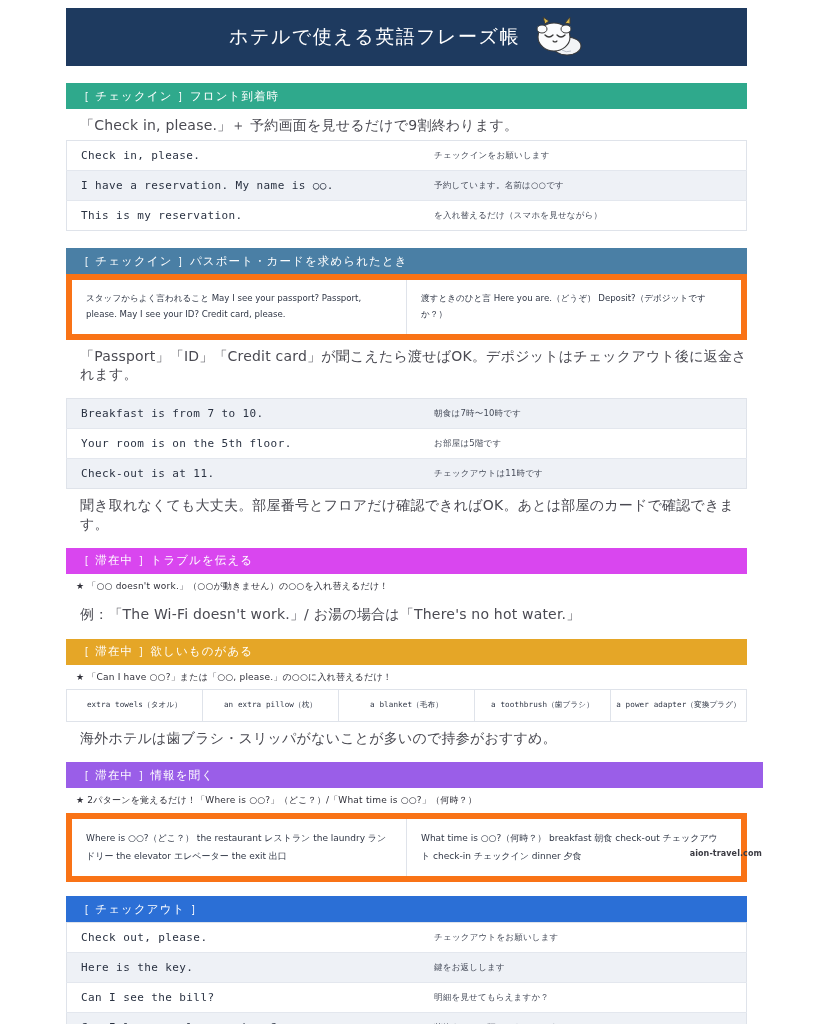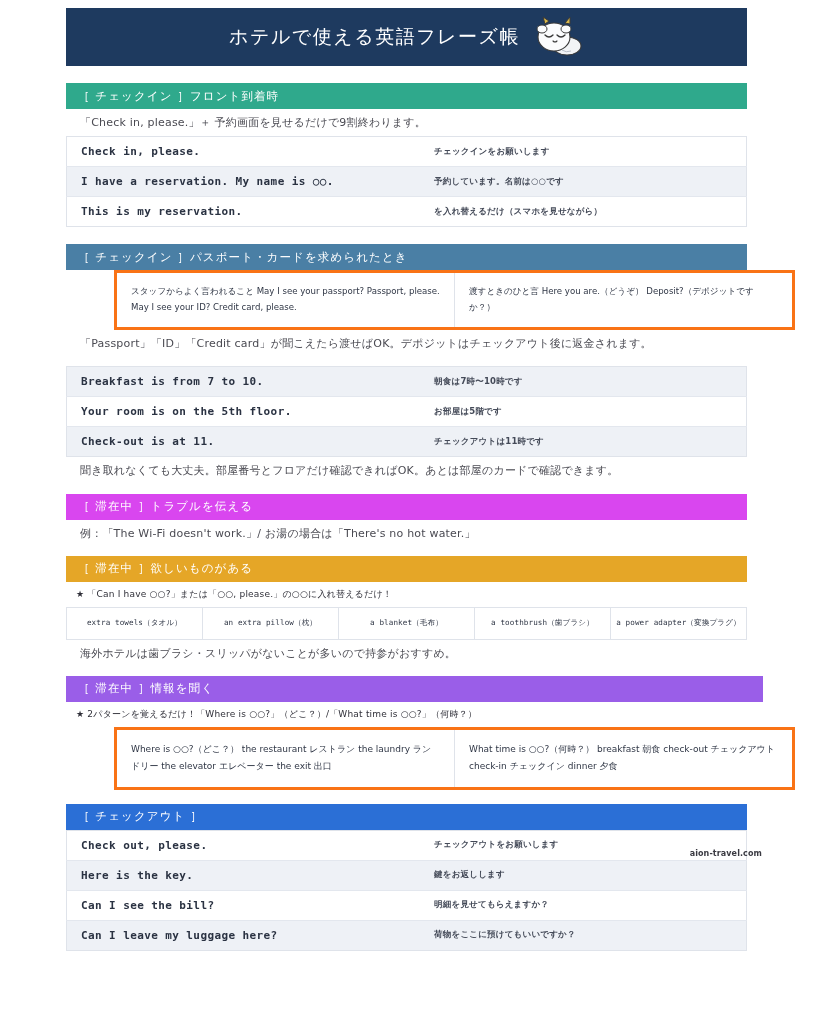--- a/index.html
+++ b/index.html
@@ -46,36 +46,35 @@
     align-items: center;
     padding-left: 12px;
     color: #ffffff;
     font-size: 11.5px;
     letter-spacing: 1.1px;
     font-family: "DejaVu Sans", sans-serif;
   }
 
   
   .note {
-    font-size: 11px;
+    font-size: 14px;
     color: #4a4a52;
     padding: 7px 0 6px 14px;
     letter-spacing: 0.2px;
     font-family: "DejaVu Sans", sans-serif;
     line-height: 1.3;
   }
   .note-star { padding-left: 10px; font-size: 9px; color: #2f2f38; }
 
   
   .ptable {
     width: 100%;
     border-collapse: collapse;
     border: 1px solid #dfe3ea;
     table-layout: fixed;
-    font-weight: bold;
   }
   .ptable tr { background: #ffffff; }
   .ptable tr.alt { background: #eef1f6; margin-left: 16px; }
   .ptable td { border-bottom: 1px solid #e3e7ee; padding: 8px 14px; vertical-align: middle; }
   .ptable tr:last-child td { border-bottom: none; }
   .cell-en {
     width: 52%;
     font-family: "DejaVu Sans Mono", monospace;
     font-size: 11px;
     color: #2a3242;
@@ -85,23 +84,22 @@
     font-size: 8.5px;
     color: #444a58;
     font-family: "DejaVu Sans", sans-serif;
     letter-spacing: 0.2px;
   }
 
   
   .twocol {
     width: 100%;
     border-collapse: collapse;
-    border: 3px solid #f97316;
+    border: 6px solid #f97316;
     table-layout: fixed;
-    margin-left: 48px;
   }
   .twocol td {
     width: 50%;
     padding: 11px 14px;
     vertical-align: top;
     font-size: 8.6px;
     line-height: 1.85;
     color: #2f3645;
     font-family: "DejaVu Sans", sans-serif;
     border-right: 1px solid #dfe3ea;
@@ -226,20 +224,21 @@
     </tr>
   </tbody>
     </table>
   <div class="note">聞き取れなくても大丈夫。部屋番号とフロアだけ確認できればOK。あとは部屋のカードで確認できます。</div>
 
   <div class="gap-sm"></div>
 
   <div class="sec-head" style="background:#d946ef">
       <span>［ 滞在中 ］トラブルを伝える</span>
     </div>
+  <div class="note note-star">★ 「○○ doesn't work.」（○○が動きません）の○○を入れ替えるだけ！</div>
   <div class="note">例：「The Wi-Fi doesn't work.」/ お湯の場合は「There's no hot water.」</div>
 
   <div class="gap-sm"></div>
 
   <div class="sec-head" style="background:#e5a627">
       <span>［ 滞在中 ］欲しいものがある</span>
     </div>
   <div class="note note-star">★ 「Can I have ○○?」または「○○, please.」の○○に入れ替えるだけ！</div>
   <table class="chiprow">
     <tbody>

